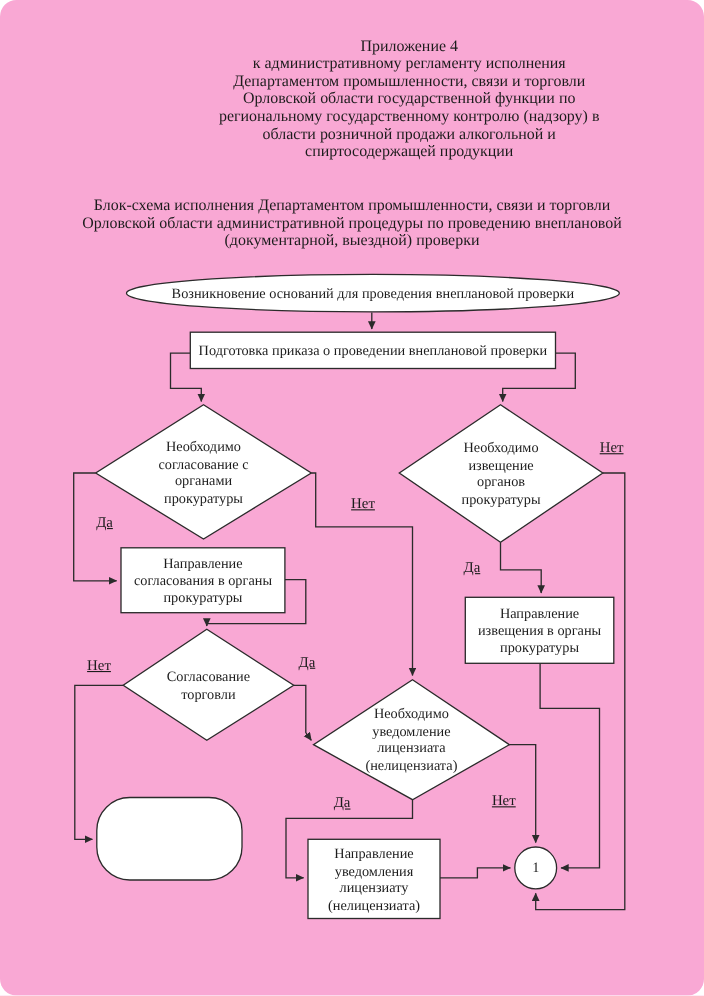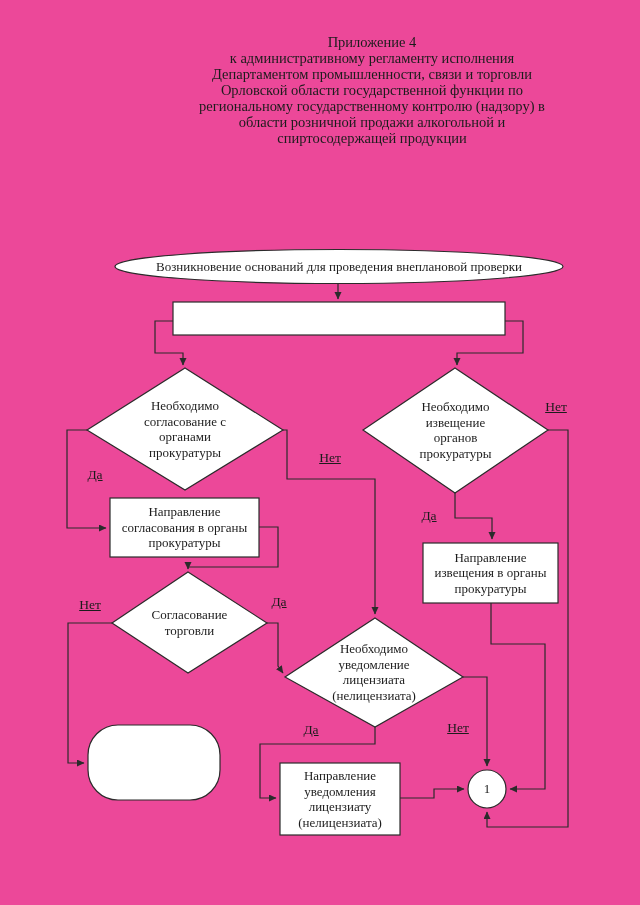--- a/index.html
+++ b/index.html
@@ -2,24 +2,25 @@
 <html><head>
 <meta charset="utf-8">
 <style>
   html, body {
     margin: 0; padding: 0;
     background: #ffffff;
   }
   #page {
     position: relative;
     width: 640px; height: 905px;
-    background: #ec4899;
+    background: #f9a8d4;
     font-family: "Liberation Serif", "DejaVu Serif", serif;
     color: #1c1c1c;
     overflow: hidden;
+    border-radius: 15px;
   }
   #diagram-svg {
     position: absolute; left: 0; top: 0;
   }
   .doc-text {
     position: absolute;
     text-align: center;
     white-space: pre-line;
     font-size: 14.5px;
     line-height: 16px;
@@ -50,20 +51,23 @@
 <div id="page">
 
   <div class="doc-text" style="left:152px; top:34px; width:440px;">Приложение 4
 к административному регламенту исполнения
 Департаментом промышленности, связи и торговли
 Орловской области государственной функции по
 региональному государственному контролю (надзору) в
 области розничной продажи алкогольной и
 спиртосодержащей продукции</div>
 
+  <div class="doc-text" style="left:30px; top:179px; width:580px;">Блок-схема исполнения Департаментом промышленности, связи и торговли
+Орловской области административной процедуры по проведению внеплановой
+(документарной, выездной) проверки</div>
 
   <svg id="diagram-svg" width="640" height="905" viewBox="0 0 640 905">
     <defs>
       <marker id="ah" markerUnits="userSpaceOnUse" markerWidth="10" markerHeight="9" refX="7" refY="3.5" orient="auto">
         <path d="M0,0 L7.5,3.5 L0,7 z" fill="#2b2b2b"></path>
       </marker>
     </defs>
 
     <g stroke="#2b2b2b" stroke-width="1.2" fill="none">
 
@@ -91,20 +95,21 @@
       <polygon points="188,572 267,623 188,673 112,623" fill="#ffffff"></polygon>
       <polygon points="375,618 463,677 375,727 285,677" fill="#ffffff"></polygon>
       <rect x="88" y="725" width="132" height="75" rx="30" ry="30" fill="#ffffff"></rect>
       <rect x="280" y="763" width="120" height="72" fill="#ffffff"></rect>
       <circle cx="487" cy="789" r="19" fill="#ffffff"></circle>
     </g>
   </svg>
 
   <div class="node-label" style="left:115px; top:250px; width:448px; height:34px;">Возникновение оснований для проведения внеплановой проверки</div>
 
+  <div class="node-label" style="left:173px; top:302px; width:332px; height:33px;">Подготовка приказа о проведении внеплановой проверки</div>
 
   <div class="node-label" style="left:87px; top:370px; width:196px; height:118px;">Необходимо
 согласование с
 органами
 прокуратуры</div>
 
   <div class="node-label" style="left:363px; top:370px; width:185px; height:120px;">Необходимо
 извещение
 органов
 прокуратуры</div>

